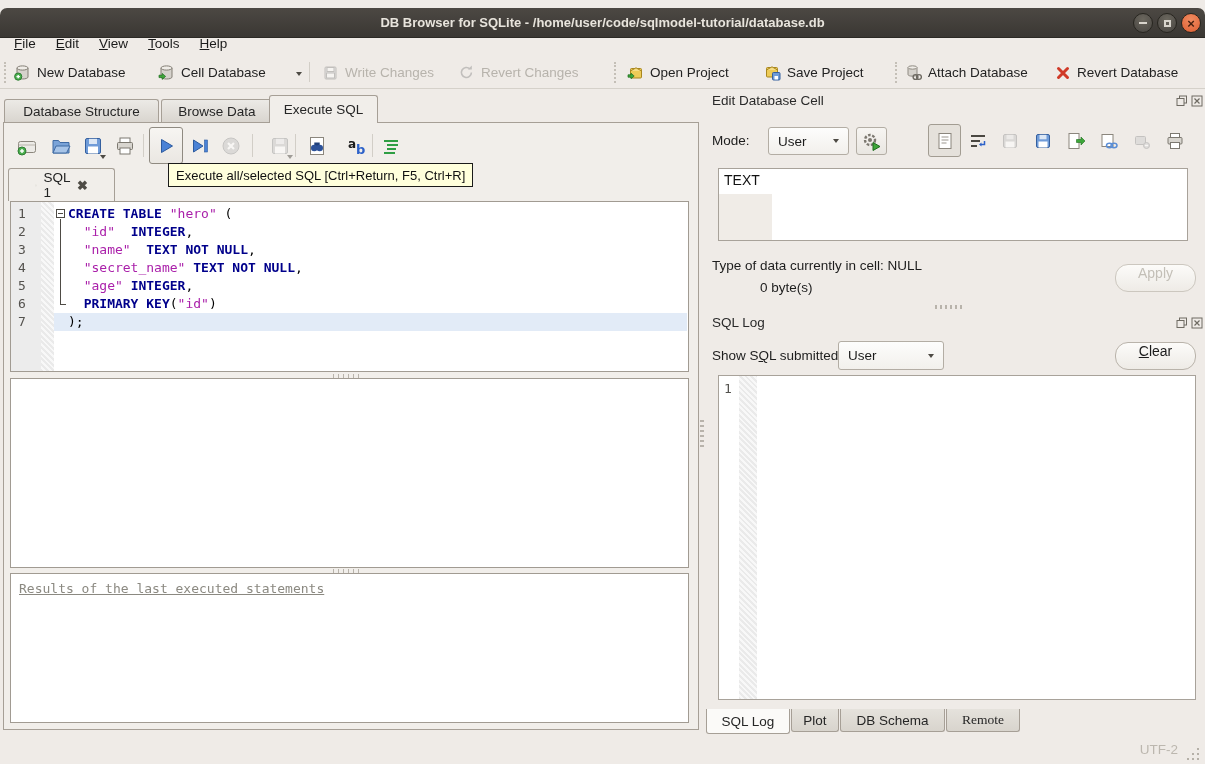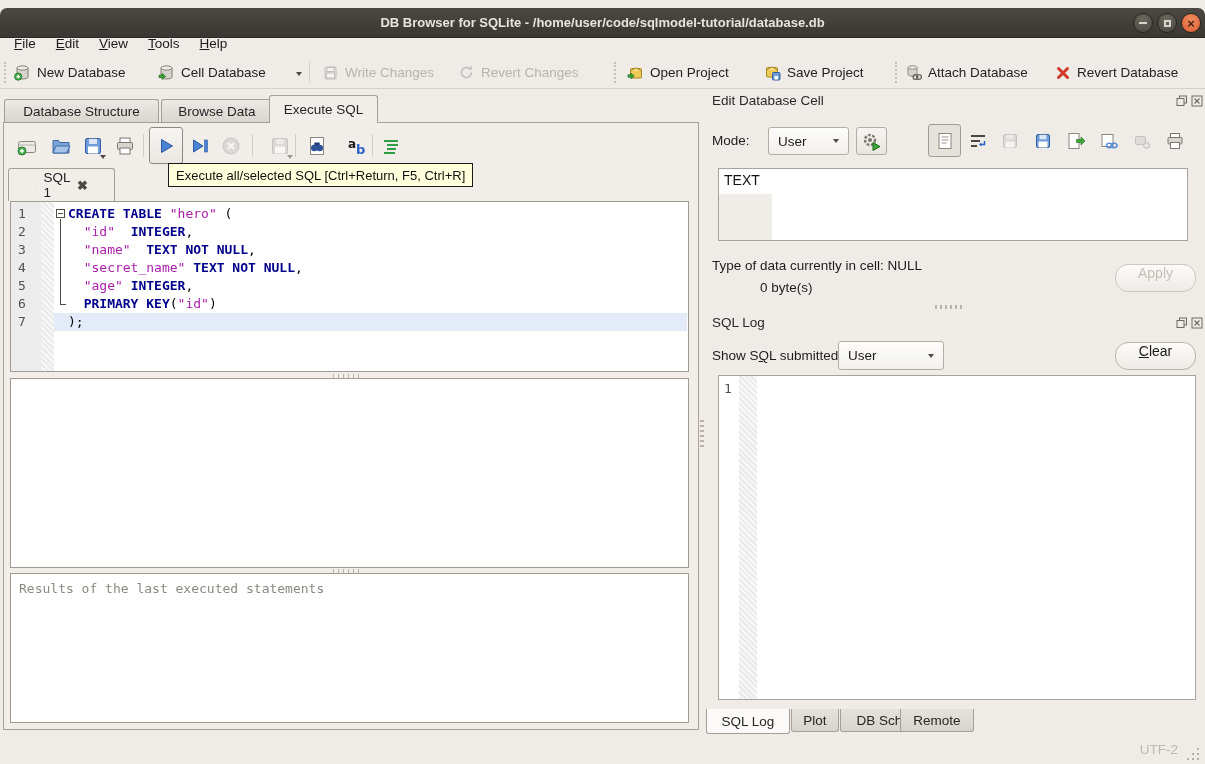--- a/index.html
+++ b/index.html
@@ -70,21 +70,21 @@
   .tk-kw { color:#00008b; font-weight:bold; }
   .tk-str { color:#aa20aa; }
   .tk-pl { color:#000; }
   .ed-hl { position:absolute; left:43px; right:1px; height:18px; background:#e2ebf7; z-index:0; }
   .fold-box { position:absolute; left:2px; width:9px; height:9px; border:1px solid #4e4b45; background:#fff; }
   .fold-minus { margin:3px 1px; height:1px; background:#4e4b45; }
   .fold-vline { position:absolute; left:6px; width:1px; background:#4e4b45; }
   .fold-elbow { position:absolute; left:6px; width:6px; height:1px; background:#4e4b45; }
 
   .pane { position:absolute; background:#fff; border:1px solid #a19b92; }
-  .results-msg { font-family:"DejaVu Sans Mono",monospace; font-size:13px; color:#8b8981; padding:7px 8px; }
+  .results-msg { font-family:"DejaVu Sans Mono",monospace; font-size:13px; color:#8b8981; padding:7px 8px;text-decoration:underline; }
   .hdots { position:absolute; width:30px; height:4px; background:repeating-linear-gradient(90deg,#b8b3ab 0 1.5px,transparent 1.5px 5px); }
   .vdots { position:absolute; width:4px; height:30px; background:repeating-linear-gradient(180deg,#b8b3ab 0 1.5px,transparent 1.5px 5px); }
 
   
   .dockttl { position:absolute; font-size:13.5px; color:#2a2a2a; }
   .dockbtns { position:absolute; display:flex; gap:3px; }
   .label { position:absolute; font-size:13.5px; color:#1d1d1d; }
   .combo { position:absolute; border:1px solid #b3ada4; border-radius:3px; background:linear-gradient(#fdfdfc,#f2f0ec);
     font-size:13.5px; color:#1b1b1b; display:flex; align-items:center; padding:0 9px; }
   .combo .caret { margin-left:auto; }
@@ -501,18 +501,18 @@
 
 <div class="btab active" style="left:706px; width:84px;">
   <span>SQL Log</span>
 </div>
 <div class="btab" style="left:791px; width:48px;text-align:right;">
   <span>Plot</span>
 </div>
 <div class="btab" style="left:840px; width:105px;">
   <span>DB Schema</span>
 </div>
-<div class="btab" style="left:900px; width:74px;">
+<div class="btab" style="left:946px; width:74px;font-family:Liberation Serif, serif;">
   <span>Remote</span>
 </div>
 
 <div class="status-enc">UTF-2</div>
 <div class="grip"></div>
 
 </body></html>

